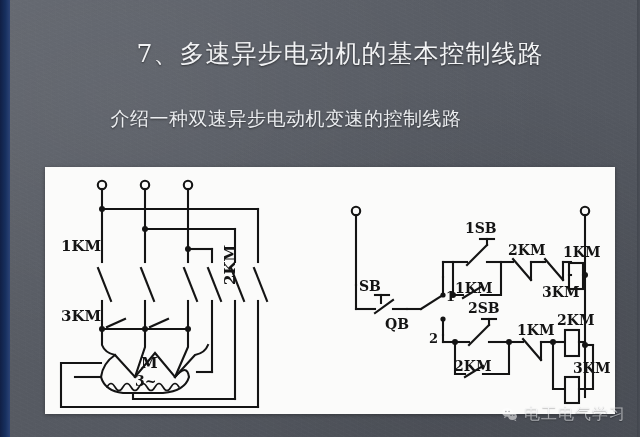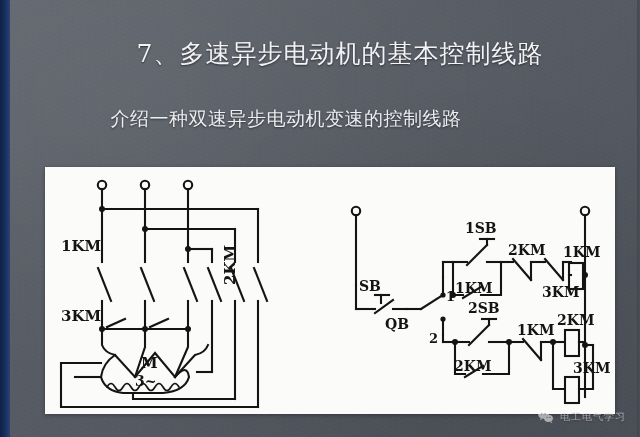--- a/index.html
+++ b/index.html
@@ -57,21 +57,21 @@
     box-shadow:0 1px 4px rgba(0,0,0,.35);
   }
   #panel svg{display:block;}
 
   #watermark{
     position:absolute;right:14px;bottom:12px;
     display:flex;align-items:center;gap:6px;
     opacity:.55;
   }
   #watermark .wm-text{
-    font-size:10px;color:#f0f1f3;letter-spacing:1px;
+    font-size:16px;color:#f0f1f3;letter-spacing:1px;
     font-family:Liberation Mono, monospace;
     text-shadow:0 1px 1px rgba(0,0,0,.5);
   }
   #watermark .wm-icon{
     width:17px;height:17px;display:inline-block;
   }
 </style>
 </head>
 <body>
 

